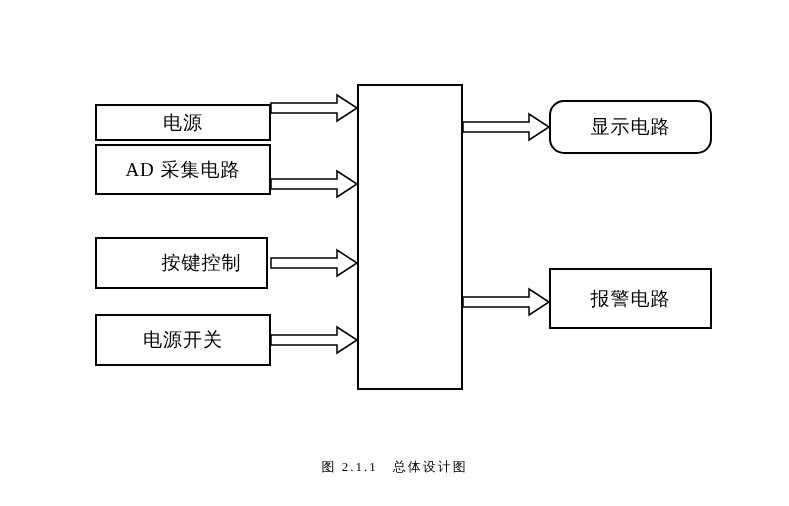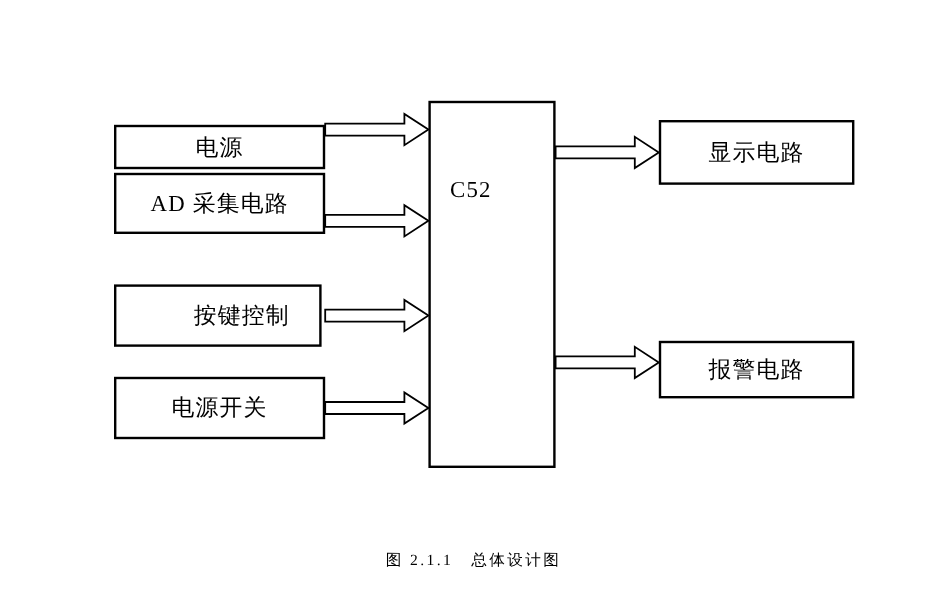--- a/index.html
+++ b/index.html
@@ -27,22 +27,22 @@
     font-size: 19px;
     letter-spacing: 1px;
     white-space: nowrap;
   }
   .box-power  { left: 95px;  top: 65px;  width: 176px; height: 37px; margin-top: 39px; }
   .box-ad     { left: 95px;  top: 144px; width: 176px; height: 51px; }
   .box-key    { left: 95px;  top: 237px; width: 173px; height: 52px; padding-left: 40px; }
   .box-switch { left: 95px;  top: 314px; width: 176px; height: 52px; }
   .box-mcu    { left: 357px; top: 84px;  width: 106px; height: 306px;
                 align-items: flex-start; justify-content: flex-start; }
-  .box-display{ left: 549px; top: 100px; width: 163px; height: 54px; }
-  .box-alarm  { left: 549px; top: 284px; width: 163px; height: 48px; }
+  .box-display{ left: 549px; top: 100px; width: 163px; height: 54px; border-radius: 15px; }
+  .box-alarm  { left: 549px; top: 268px; width: 163px; height: 61px; }
   .mcu-lines {
     padding: 50px 0 0 16px;
     line-height: 46px;
     font-size: 19px;
     letter-spacing: 1px;
   }
   .arrows {
     position: absolute;
     left: 0;
     top: 0;
@@ -71,21 +71,20 @@
   </div>
   <div class="box box-key">
     <span>按键控制</span>
   </div>
   <div class="box box-switch">
     <span>电源开关</span>
   </div>
 
   <div class="box box-mcu">
     <div class="mcu-lines">
-      <div>C52</div>
     </div>
   </div>
 
   <div class="box box-display">
     <span>显示电路</span>
   </div>
   <div class="box box-alarm">
     <span>报警电路</span>
   </div>
 

